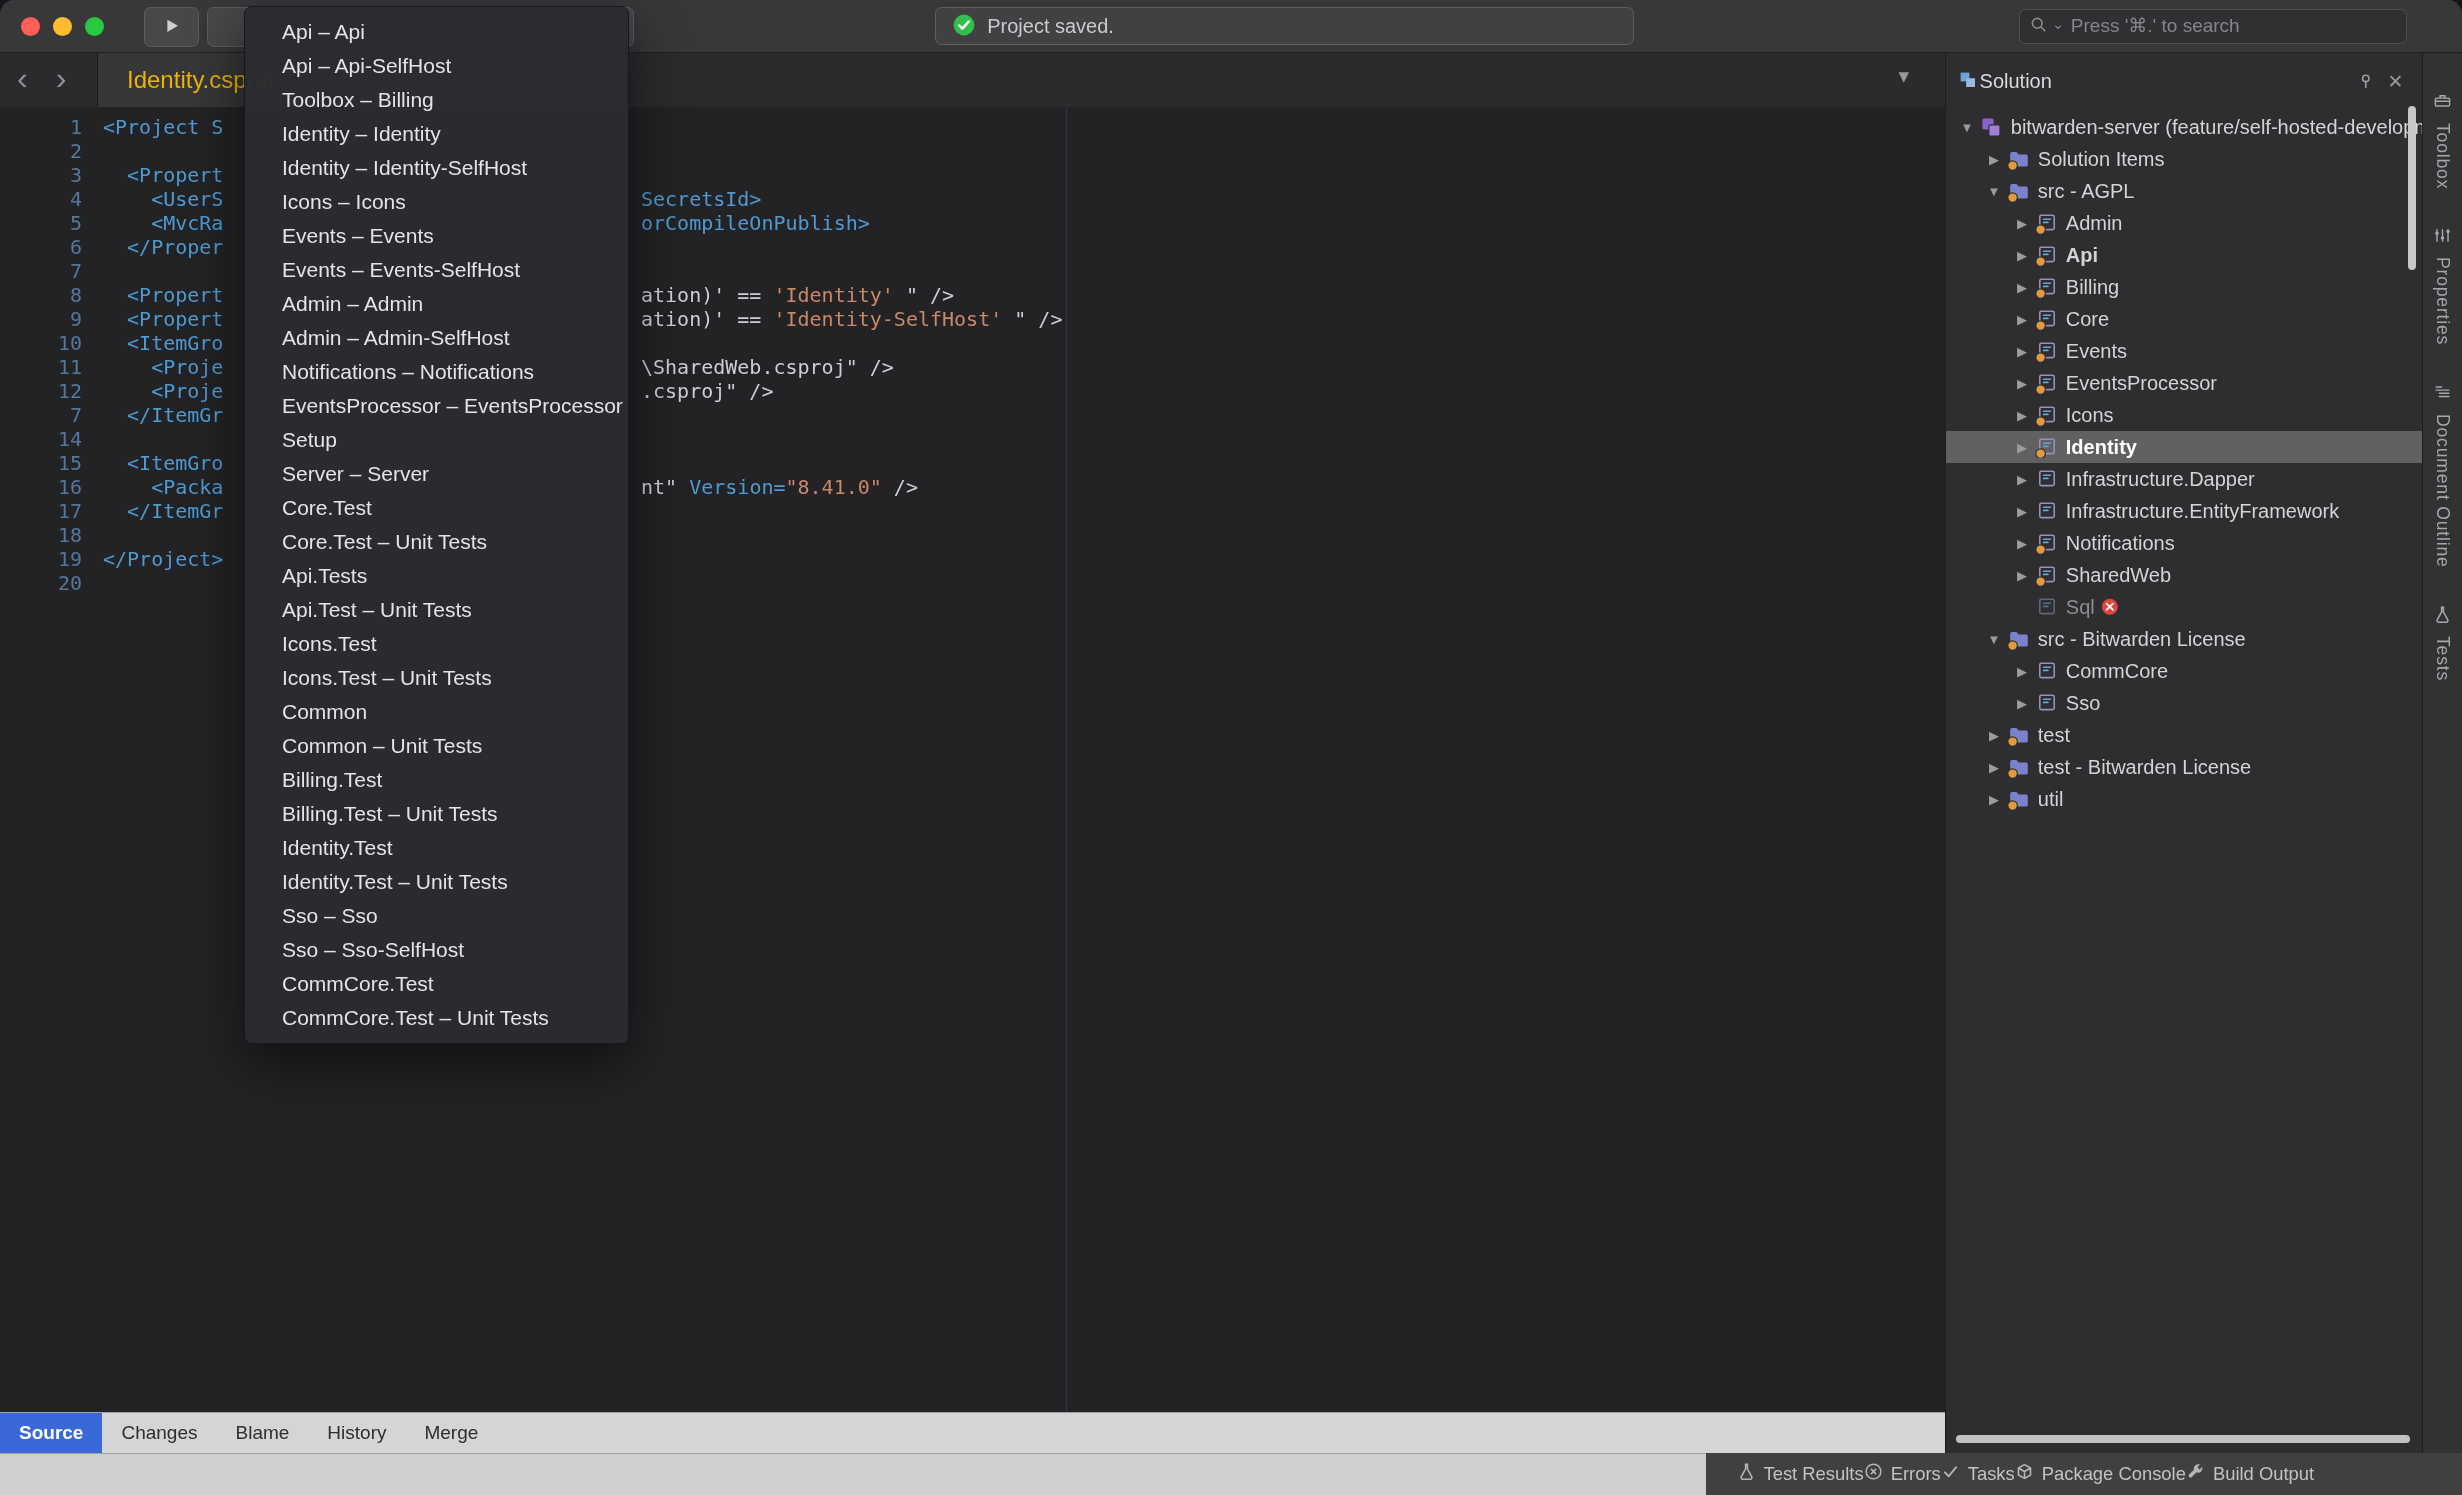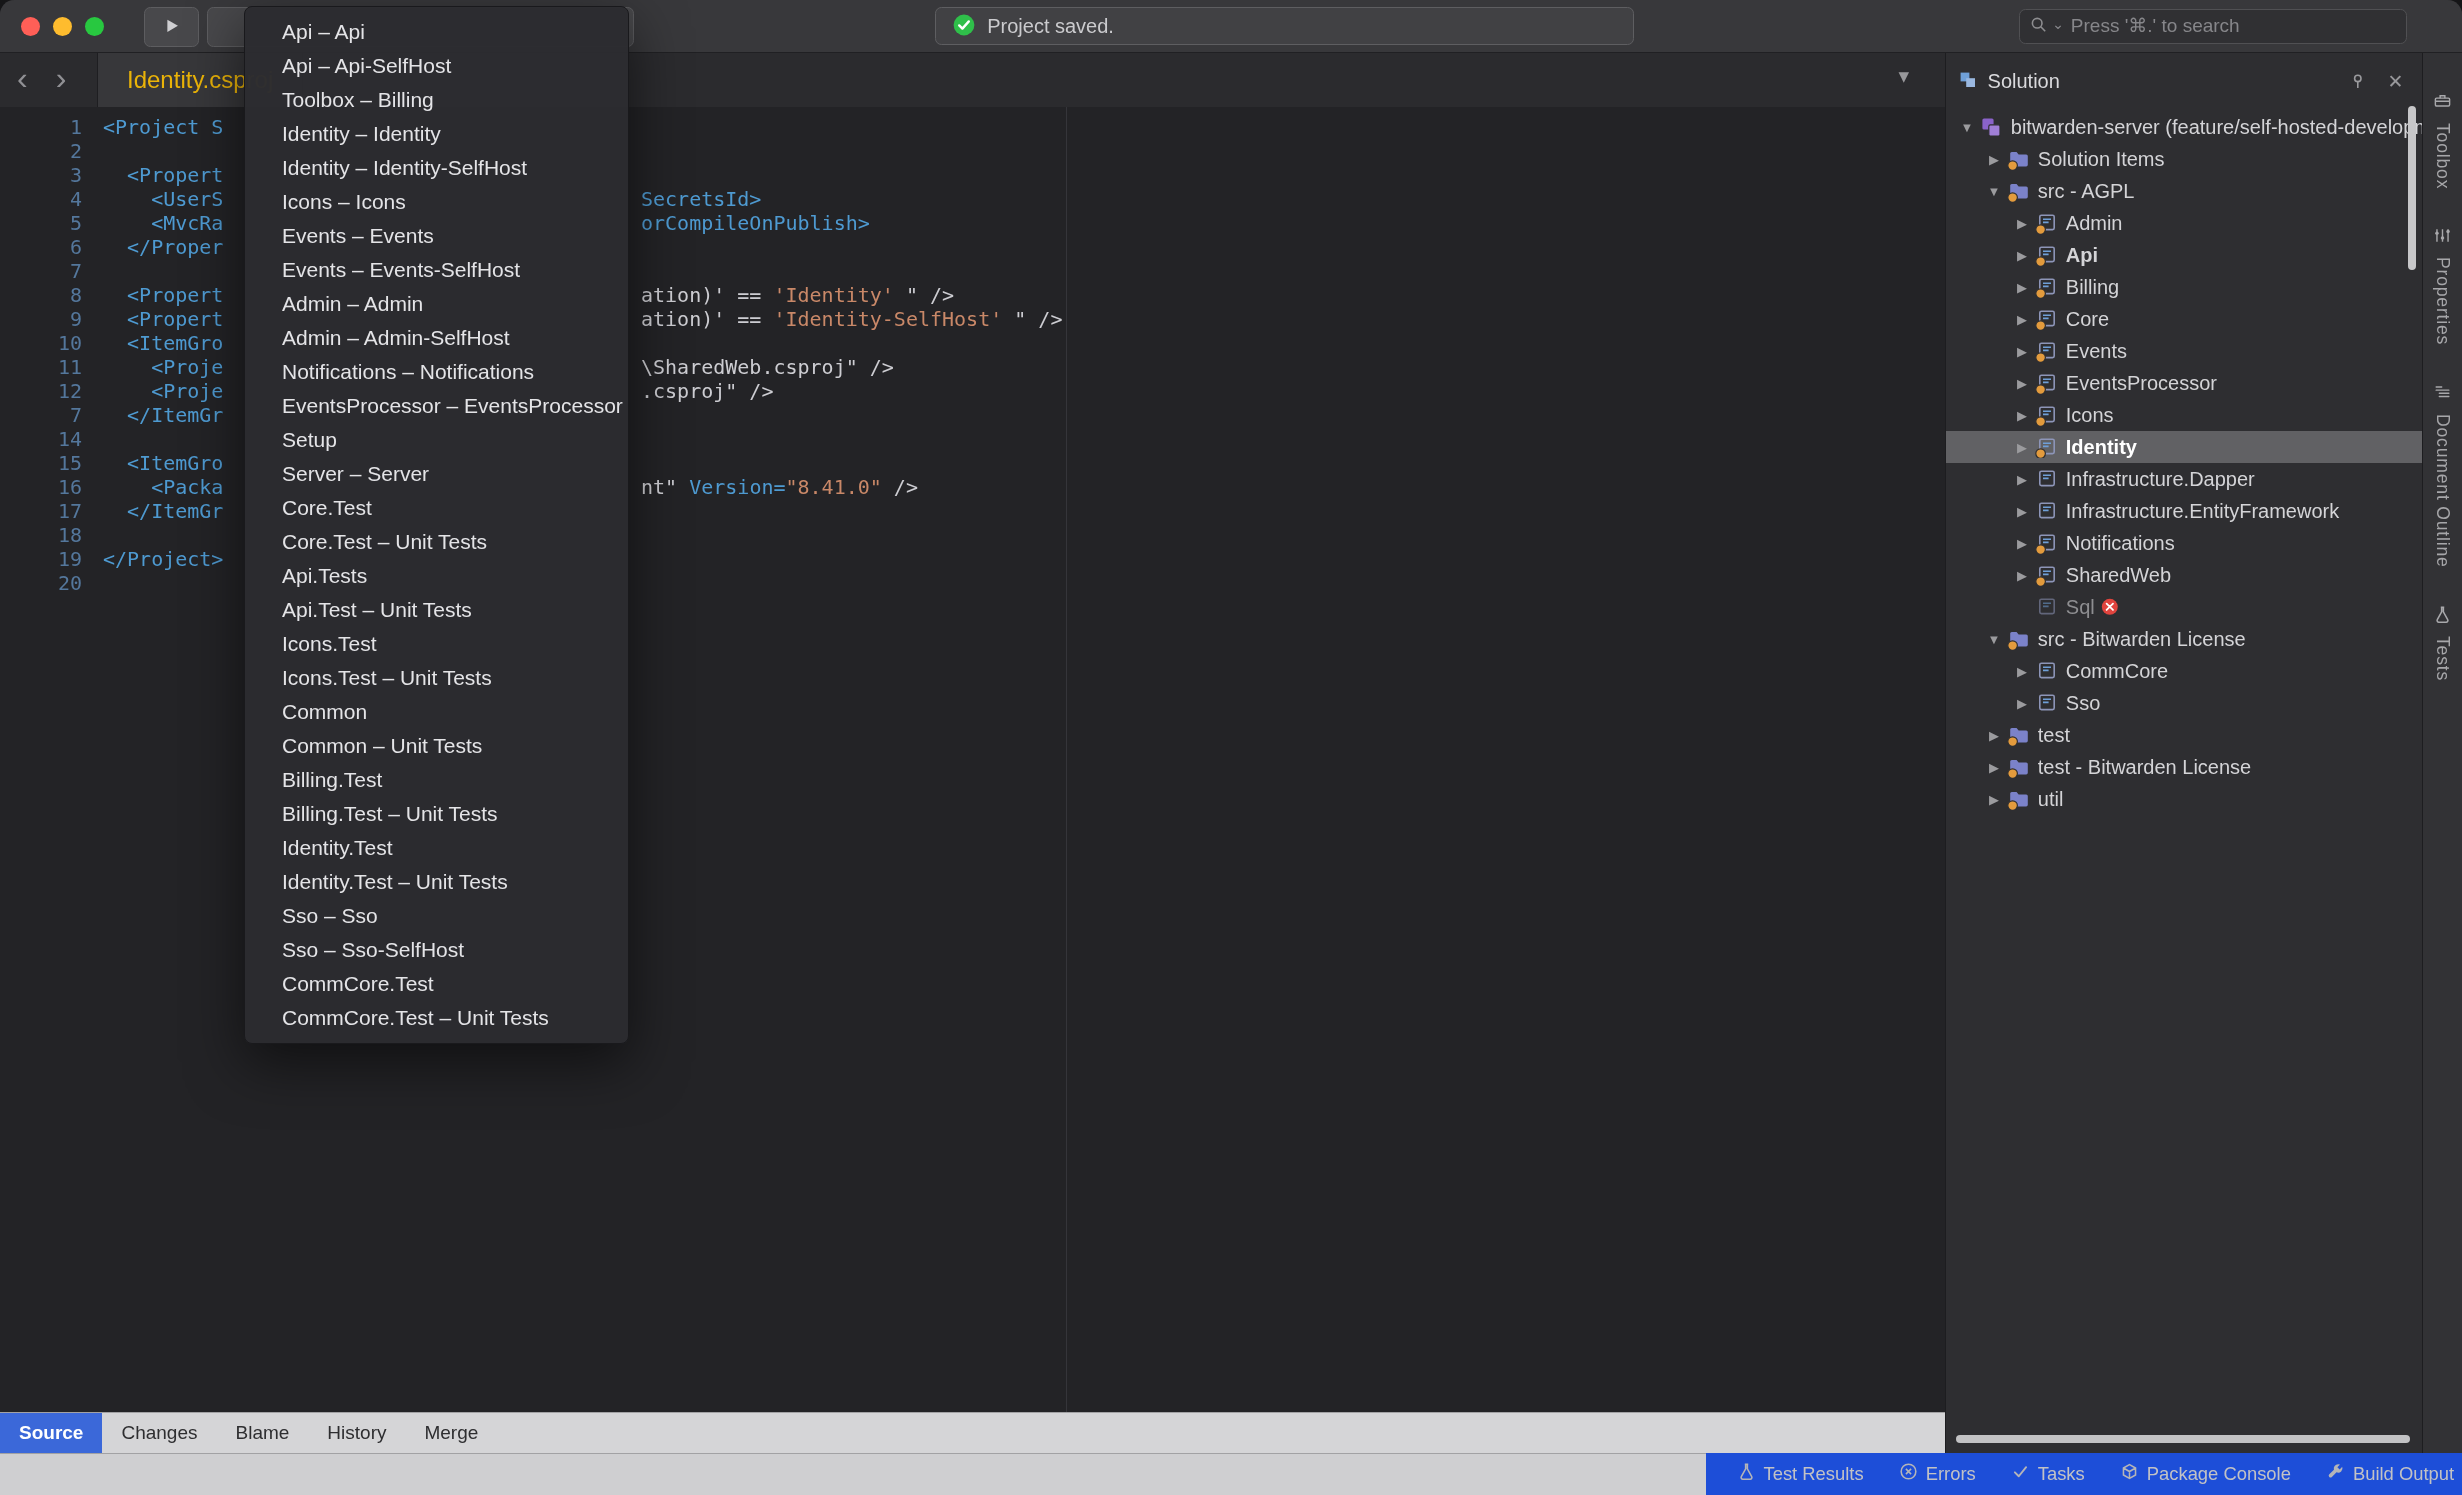--- a/index.html
+++ b/index.html
@@ -42,21 +42,21 @@
   .tok-kw{color:#4e9ad1;}
   .tok-str{color:#c98868;}
   .tok-plain{color:#cdcdd2;}
 
   
   .popup{position:absolute;left:244px;top:6.4px;width:383px;background:rgba(44,44,48,0.98);border:0.8px solid #19191c;border-radius:8px;box-shadow:0 19px 56px rgba(0,0,0,0.55);padding:8px 0;z-index:100;}
   .menu-item{height:34px;line-height:34px;padding-left:37px;color:#e4e4e7;font-size:21px;white-space:nowrap;}
 
   
   .solution-pad{position:absolute;left:1945px;top:53px;width:477px;height:1400px;background:#2e2e31;border-left:0.8px solid #1d1d20;box-sizing:border-box;}
-  .pad-header{position:absolute;left:0;top:0;width:100%;height:56px;display:flex;align-items:center;padding:0 13px;box-sizing:border-box;gap:11px;}
+  .pad-header{position:absolute;left:0;top:0;width:100%;height:56px;display:flex;align-items:center;padding:0 13px;box-sizing:border-box;gap:3px;}
   .pad-title{color:#dadadd;font-size:20px;flex:0 0 auto;}
   .pad-header .spacer{flex:1;}
   .pad-icon-btn{width:27px;height:27px;display:flex;align-items:center;justify-content:center;color:#98989b;font-size:19px;}
   #solution-tree{position:absolute;left:0;top:58px;width:100%;}
   .tree-row{height:32px;display:flex;align-items:center;color:#d4d4d7;font-size:20px;white-space:nowrap;}
   .tree-row.selected{background:#616164;color:#ffffff;}
   .tree-row.bold .t-label{font-weight:bold;}
   .tree-row.dimmed{color:#8e8e91;}
   .tree-row.dimmed .t-icon{opacity:0.55;}
   .t-exp{width:26px;text-align:center;color:#9b9b9e;font-size:13px;flex:0 0 auto;}
@@ -72,21 +72,21 @@
   .strip-label{writing-mode:vertical-rl;color:#a6a6a9;font-size:17.6px;letter-spacing:0.8px;}
 
   
   .bottom-tabs{position:absolute;left:0;top:1412px;width:1945px;height:41px;background:#d5d5d7;border-top:0.8px solid #a2a2a4;display:flex;align-items:stretch;box-sizing:border-box;}
   .btab{padding:0 19px;display:flex;align-items:center;font-size:19px;color:#2e2e30;}
   .btab.active{background:#3b68d9;color:#ffffff;font-weight:bold;}
 
   
   .statusbar{position:absolute;left:0;top:1453px;width:2462px;height:42px;}
   .status-left{position:absolute;left:0;top:0;width:1706px;height:42px;background:#cfcfd1;border-top:0.8px solid #a2a2a4;box-sizing:border-box;}
-  .status-right{position:absolute;left:1706px;top:0;width:757px;height:42px;background:#1d4ed8;display:flex;align-items:center;padding-left:30.5px;box-sizing:border-box;gap:35px;}
+  .status-right{position:absolute;left:1706px;top:0;width:757px;height:42px;background:#404040;display:flex;align-items:center;padding-left:30.5px;box-sizing:border-box;}
   .status-item{display:flex;align-items:center;gap:8px;color:#c2c2c5;font-size:18.4px;white-space:nowrap;}
 </style>
 </head>
 <body>
 
 <div class="window">
 
   <div class="toolbar">
     <div class="traffic t-red"></div>
     <div class="traffic t-yellow"></div>

